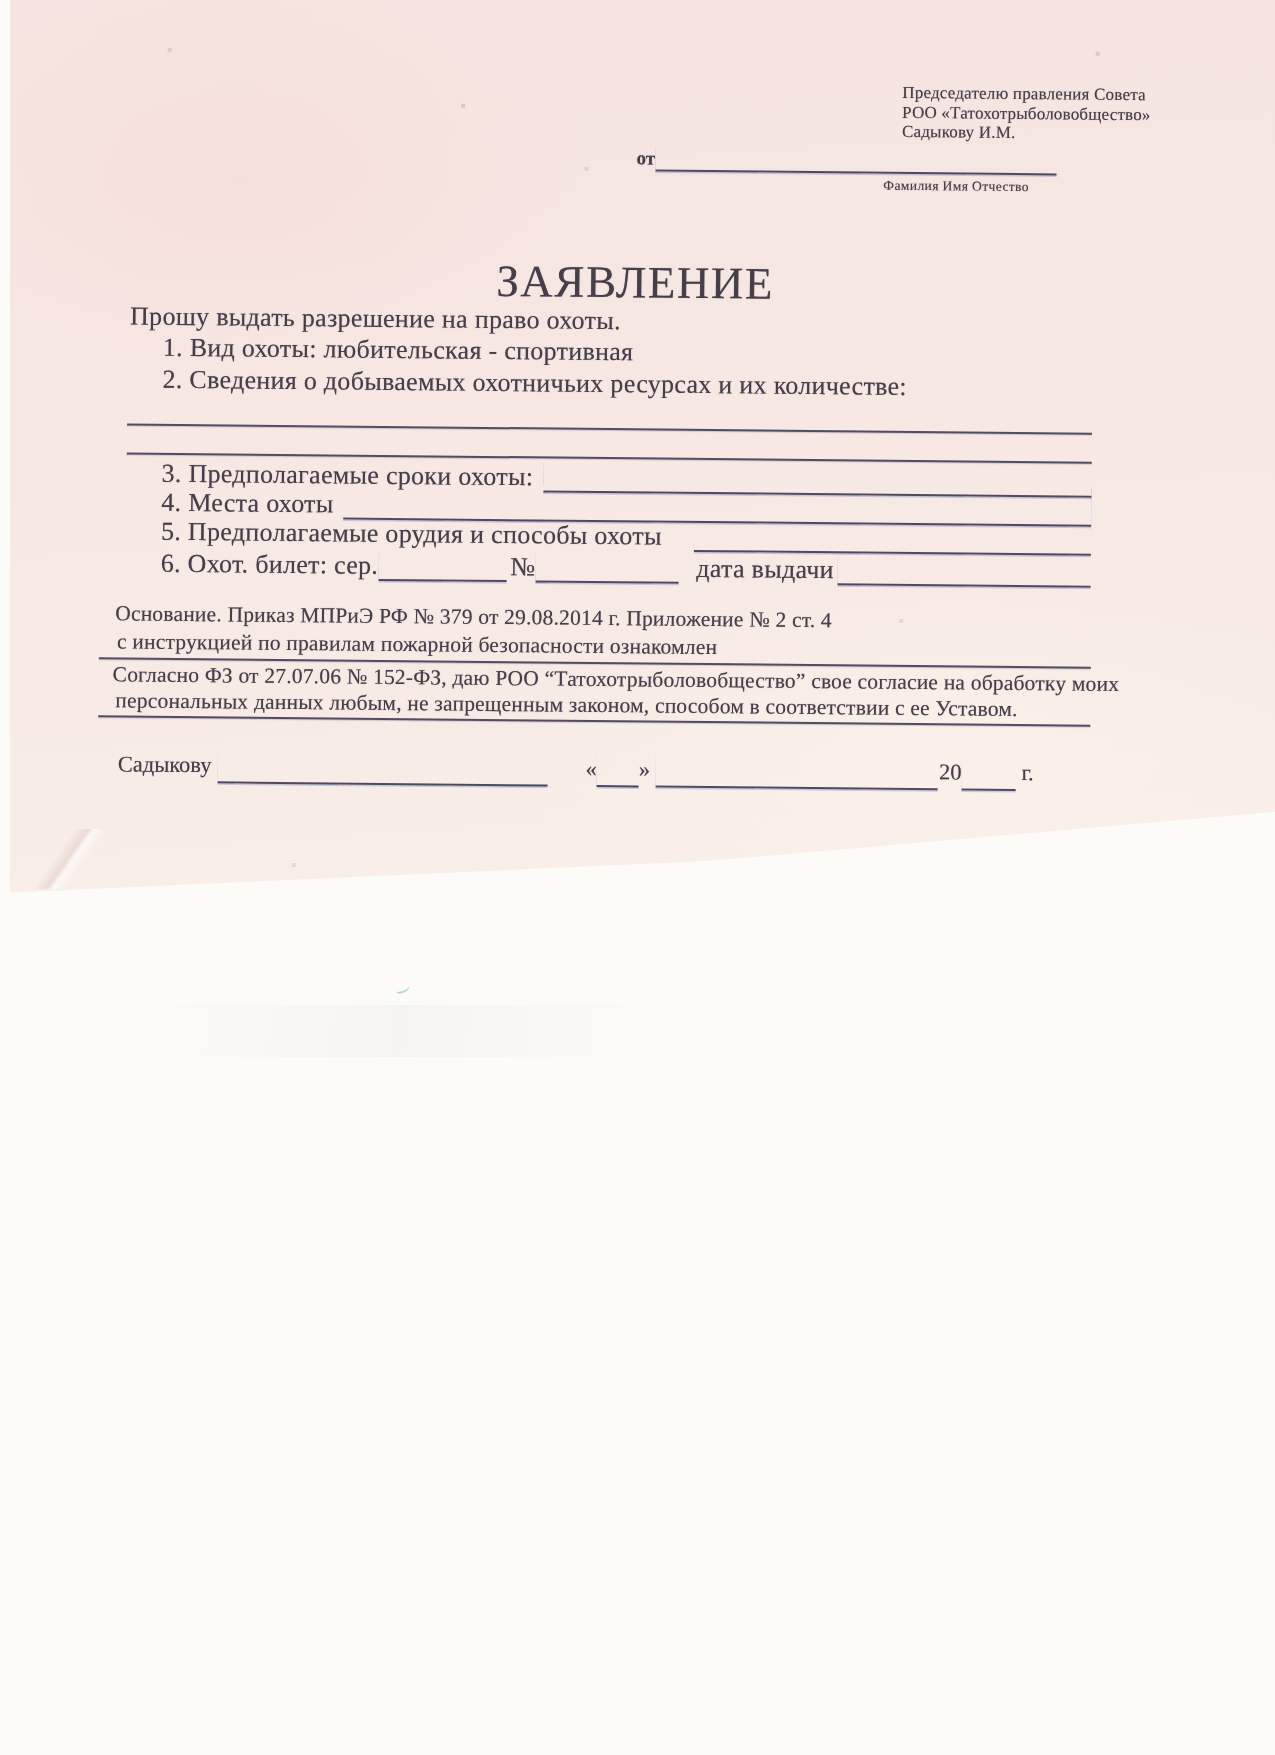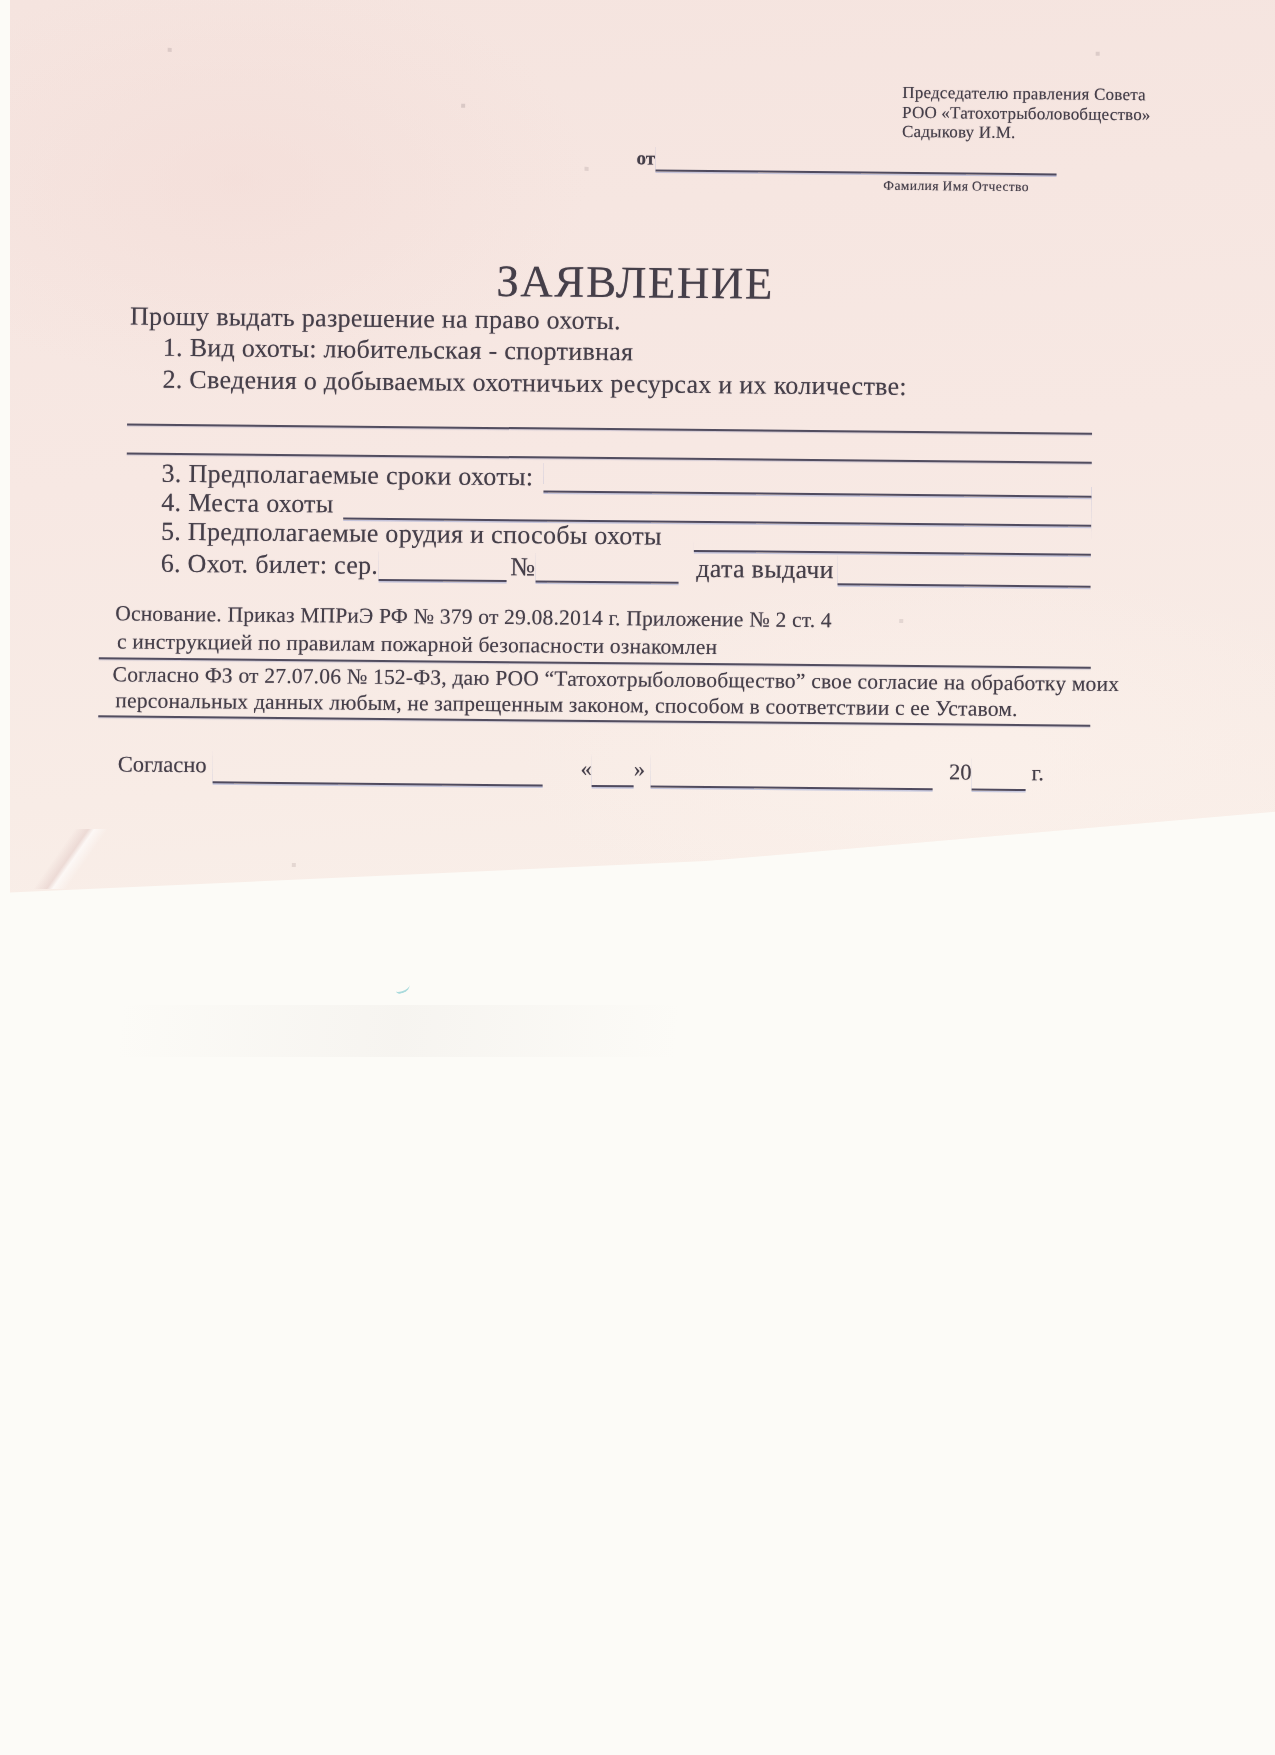--- a/index.html
+++ b/index.html
@@ -66,21 +66,21 @@
   .basis-2   { left:122px; top:629px; }
   .consent-1 { left:118px; top:662px; }
   .consent-2 { left:121px; top:688px; }
 
   .sig-row { left:124px; top:748px; width:942px; height:36px; display:flex; align-items:stretch; font-size:22.5px; white-space:nowrap; }
   .sig-row .txt { line-height:31px; }
   .sig-ul1 { width:330px; margin-left:6px; }
   .sig-q1  { margin-left:38px; }
   .sig-ul2 { width:42px; }
   .sig-ul3 { width:282px; margin-left:6px; }
-  .sig-20  { margin-left:16px; }
+  .sig-20  { margin-left:1px; }
   .sig-ul4 { width:54px; }
   .sig-g   { margin-left:6px; }
 
   
   .mark-cyan-1 { position:absolute; left:395px; top:983px; width:15px; height:8px;
     border-bottom:2px solid rgba(45,170,180,.40); border-radius:0 0 60% 40%; transform:rotate(-18deg); }
   .mark-cyan-2 { position:absolute; left:708px; top:1312px; width:46px; height:34px; opacity:.45; }
   .streak { position:absolute; left:120px; top:1005px; width:620px; height:52px;
     background:linear-gradient(96deg, rgba(205,195,190,0) 0%, rgba(205,195,190,.12) 45%, rgba(205,195,190,0) 90%); }
   .speckles { position:absolute; left:0; top:0; width:2px; height:2px; background:transparent;
@@ -146,21 +146,21 @@
 
     <div class="abs small-text basis-1">Основание. Приказ МПРиЭ РФ № 379 от 29.08.2014 г. Приложение № 2 ст. 4</div>
     <div class="abs small-text basis-2">с инструкцией по правилам пожарной безопасности ознакомлен</div>
     <div class="rule rule-basis"></div>
 
     <div class="abs small-text consent-1">Согласно ФЗ от 27.07.06 № 152-ФЗ, даю РОО “Татохотрыболовобщество” свое согласие на обработку моих</div>
     <div class="abs small-text consent-2">персональных данных любым, не запрещенным законом, способом в соответствии с ее Уставом.</div>
     <div class="rule rule-consent"></div>
 
     <div class="abs sig-row">
-      <span class="txt">Согласно</span>
+      <span class="txt">Садыкову</span>
       <span class="ul sig-ul1"></span>
       <span class="txt sig-q1">«</span>
       <span class="ul sig-ul2"></span>
       <span class="txt">»</span>
       <span class="ul sig-ul3"></span>
       <span class="txt sig-20">20</span>
       <span class="ul sig-ul4"></span>
       <span class="txt sig-g">г.</span>
     </div>
 

